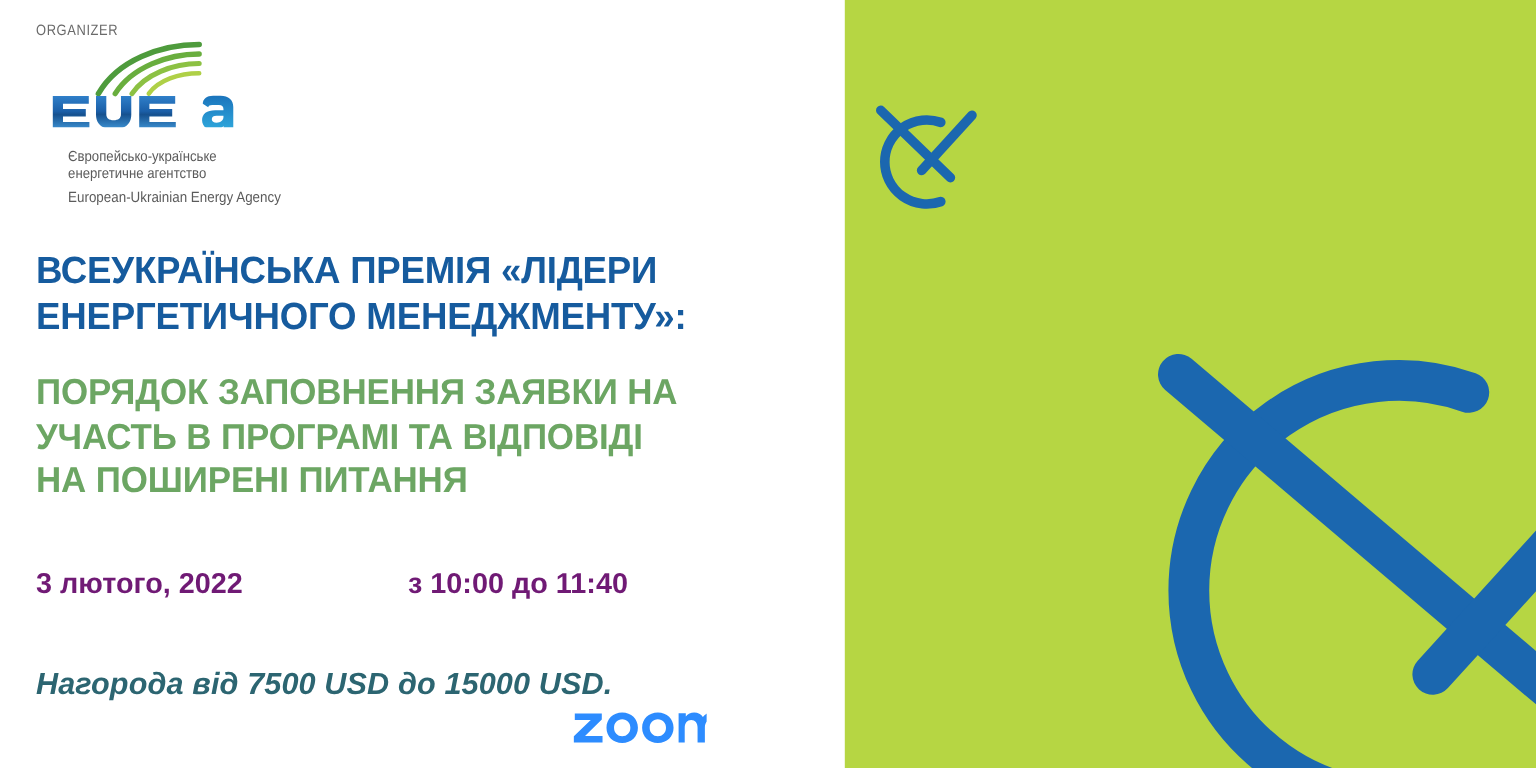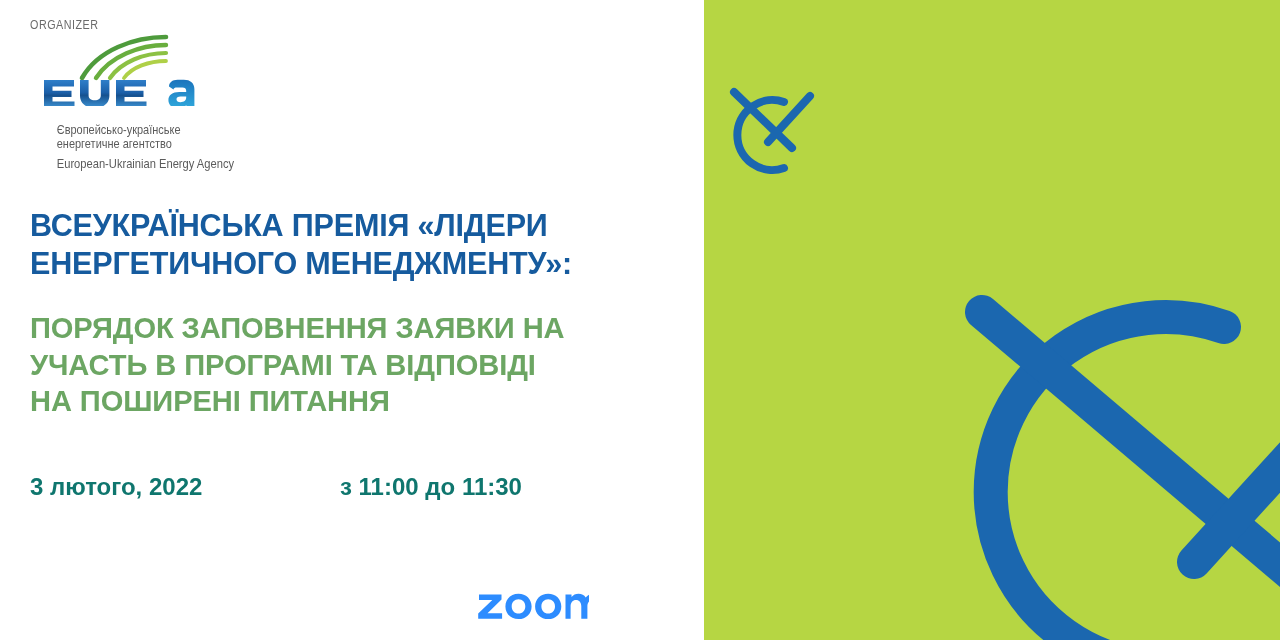--- a/index.html
+++ b/index.html
@@ -107,21 +107,21 @@
   }
 
   
   .date-row {
     position: absolute;
     left: 30px;
     top: 473px;
     width: 640px;
     display: flex;
     align-items: baseline;
-    color: #0f766e;
+    color: #701a75;
     font-size: 24px;
     font-weight: bold;
   }
   .date-row .date-text { width: 310px; }
   .date-row .time-text { }
 
   
   .prize-line {
     position: absolute;
     left: 30px;
@@ -273,23 +273,24 @@
     </div>
 
     <div class="subhead">
       <div>ПОРЯДОК ЗАПОВНЕННЯ ЗАЯВКИ НА</div>
       <div>УЧАСТЬ В ПРОГРАМІ ТА ВІДПОВІДІ</div>
       <div>НА ПОШИРЕНІ ПИТАННЯ</div>
     </div>
 
     <div class="date-row">
       <div class="date-text">3 лютого, 2022</div>
-      <div class="time-text">з 11:00 до 11:30</div>
-    </div>
-
+      <div class="time-text">з 10:00 до 11:40</div>
+    </div>
+
+    <div class="prize-line">Нагорода від 7500 USD до 15000 USD.</div>
 
     <div class="zoom-logo">
       <svg width="112" height="40" viewBox="0 0 112 40" xmlns="http://www.w3.org/2000/svg">
         <g fill="#2D8CFF">
 
           <path d="M2 6.5 h22.5 v5.0 L10.5 25.3 h14.6 v5.4 H1.2 v-5.1 L15.3 11.9 H2 z"></path>
 
           <path d="M41.5 5.7 c7.6 0 13.1 5.4 13.1 12.7 s-5.5 12.7 -13.1 12.7 s-13.1 -5.4 -13.1 -12.7 s5.5 -12.7 13.1 -12.7 z m0 5.6 c-4.0 0 -6.8 3.0 -6.8 7.1 s2.8 7.1 6.8 7.1 s6.8 -3.0 6.8 -7.1 s-2.8 -7.1 -6.8 -7.1 z"></path>
 
           <path d="M71.2 5.7 c7.6 0 13.1 5.4 13.1 12.7 s-5.5 12.7 -13.1 12.7 s-13.1 -5.4 -13.1 -12.7 s5.5 -12.7 13.1 -12.7 z m0 5.6 c-4.0 0 -6.8 3.0 -6.8 7.1 s2.8 7.1 6.8 7.1 s6.8 -3.0 6.8 -7.1 s-2.8 -7.1 -6.8 -7.1 z"></path>

